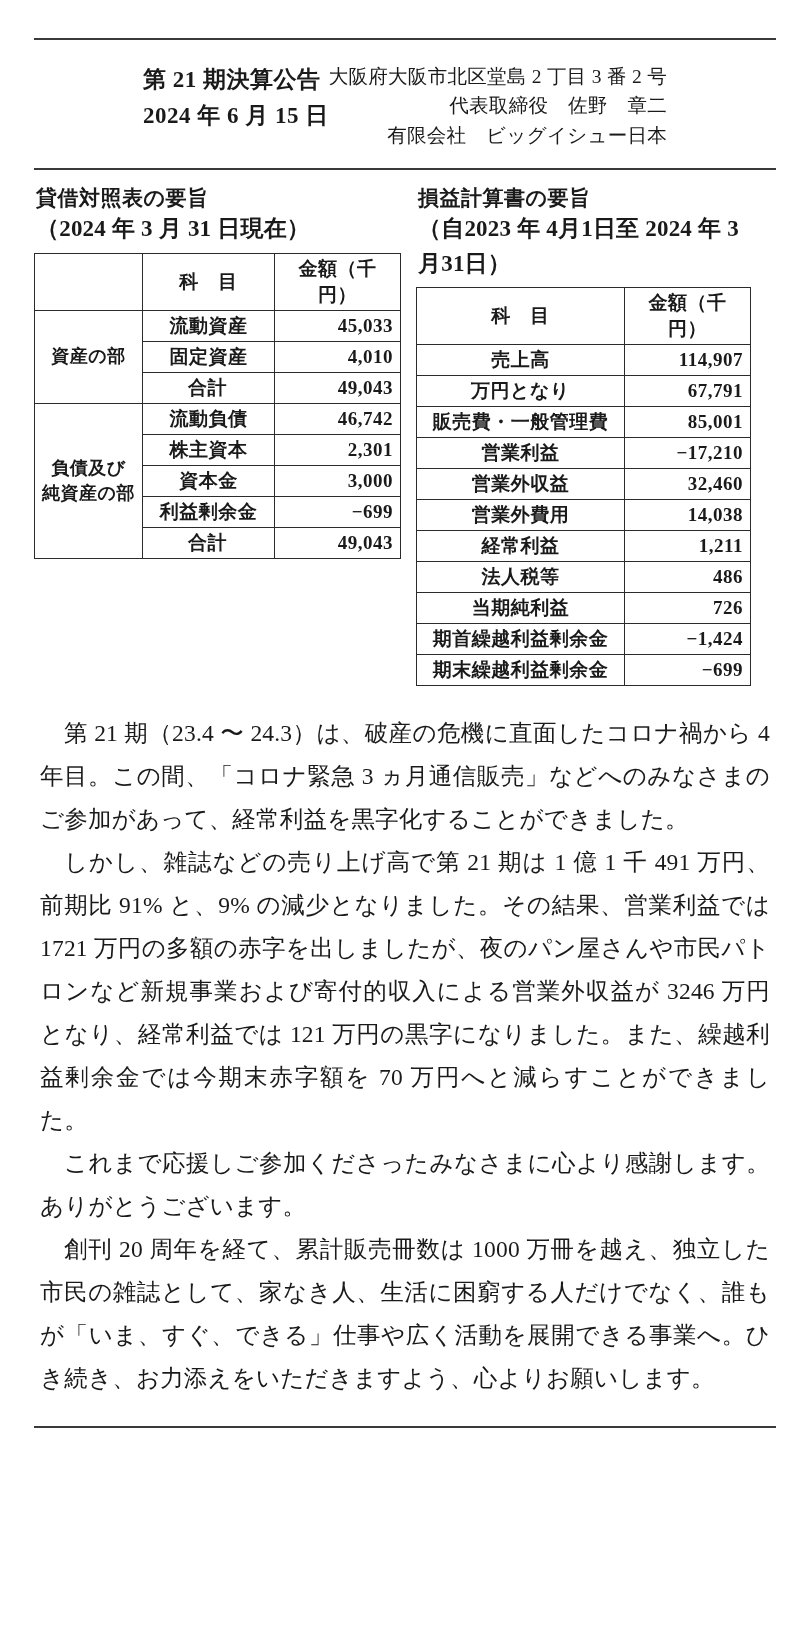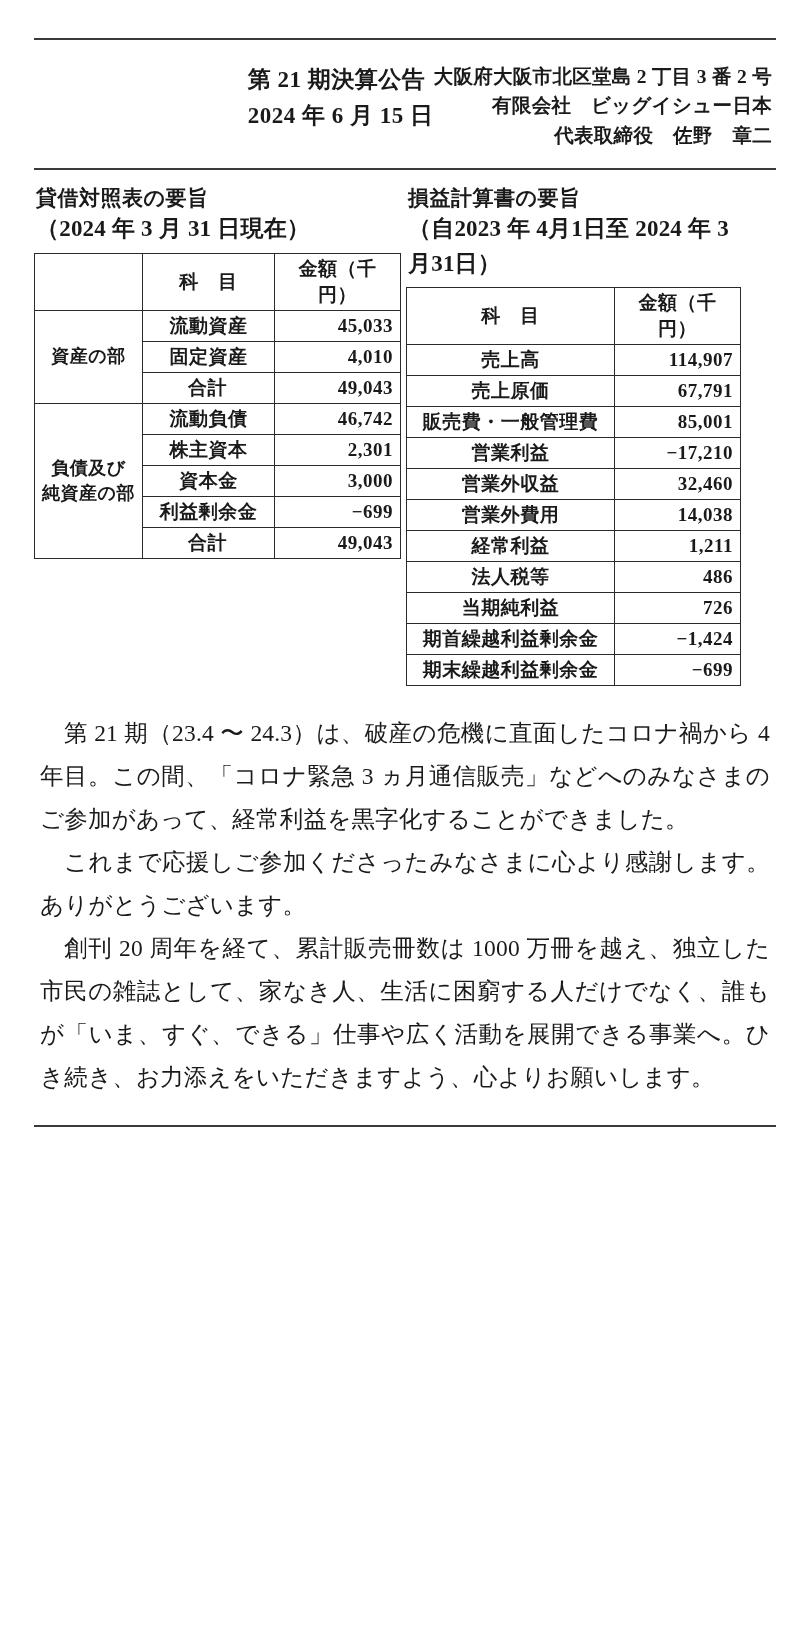--- a/index.html
+++ b/index.html
@@ -25,42 +25,42 @@
   .rule {
     border-top: 2px solid #3a3a3a;
     margin: 0;
   }
   .rule-top { margin-top: 38px; }
   .rule-bottom { margin-top: 26px; }
 
   
   .header {
     display: flex;
-    justify-content: flex-end;
+    justify-content: center;
     align-items: flex-start;
     padding: 22px 4px 18px 4px;
   }
   .header-left {
     font-weight: bold;
     font-size: 23px;
     line-height: 1.55;
     letter-spacing: 0.5px;
   }
   .header-right {
     text-align: right;
-    font-weight: bold;
+    font-weight: normal;
     font-size: 19.5px;
     line-height: 1.5;
     letter-spacing: 0.3px;
   }
 
   
   .tables {
     display: flex;
-    gap: 4px;
+    gap: 14px;
     padding-top: 14px;
     align-items: flex-start;
   }
   .tbl-block { }
   .tbl-block.left { width: 368px; }
   .tbl-block.right { width: 336px; }
 
   .tbl-title {
     font-weight: bold;
     font-size: 21px;
@@ -133,22 +133,22 @@
 
   <div class="rule rule-top"></div>
 
   <div class="header">
     <div class="header-left">
       <div>第 21 期決算公告</div>
       <div>2024 年 6 月 15 日</div>
     </div>
     <div class="header-right">
       <div>大阪府大阪市北区堂島 2 丁目 3 番 2 号</div>
+      <div>代表取締役　佐野　章二</div>
       <div>有限会社　ビッグイシュー日本</div>
-      <div>代表取締役　佐野　章二</div>
     </div>
   </div>
 
   <div class="rule"></div>
 
   <div class="tables">
 
     <div class="tbl-block left">
       <div class="tbl-title">貸借対照表の要旨</div>
       <div class="tbl-sub">（2024 年 3 月 31 日現在）</div>
@@ -218,21 +218,21 @@
         <tbody>
           <tr>
             <td class="c-head">科　目</td>
             <td class="c-head">金額（千円）</td>
           </tr>
           <tr>
             <td class="c-item">売上高</td>
             <td class="c-num">114,907</td>
           </tr>
           <tr>
-            <td class="c-item">売上原価</td>
+            <td class="c-item">万円となり</td>
             <td class="c-num">67,791</td>
           </tr>
           <tr>
             <td class="c-item">販売費・一般管理費</td>
             <td class="c-num">85,001</td>
           </tr>
           <tr>
             <td class="c-item">営業利益</td>
             <td class="c-num">−17,210</td>
           </tr>
@@ -264,19 +264,20 @@
             <td class="c-item">期末繰越利益剰余金</td>
             <td class="c-num">−699</td>
           </tr>
         </tbody>
       </table>
     </div>
   </div>
 
   <div class="body-text">
     <p>第 21 期（23.4 〜 24.3）は、破産の危機に直面したコロナ禍から 4 年目。この間、「コロナ緊急 3 ヵ月通信販売」などへのみなさまのご参加があって、経常利益を黒字化することができました。</p>
+    <p>しかし、雑誌などの売り上げ高で第 21 期は 1 億 1 千 491 万円、前期比 91% と、9% の減少となりました。その結果、営業利益では 1721 万円の多額の赤字を出しましたが、夜のパン屋さんや市民パトロンなど新規事業および寄付的収入による営業外収益が 3246 万円となり、経常利益では 121 万円の黒字になりました。また、繰越利益剰余金では今期末赤字額を 70 万円へと減らすことができました。</p>
     <p>これまで応援しご参加くださったみなさまに心より感謝します。ありがとうございます。</p>
     <p>創刊 20 周年を経て、累計販売冊数は 1000 万冊を越え、独立した市民の雑誌として、家なき人、生活に困窮する人だけでなく、誰もが「いま、すぐ、できる」仕事や広く活動を展開できる事業へ。ひき続き、お力添えをいただきますよう、心よりお願いします。</p>
   </div>
 
   <div class="rule rule-bottom"></div>
 
 </div>
 
 </body></html>

